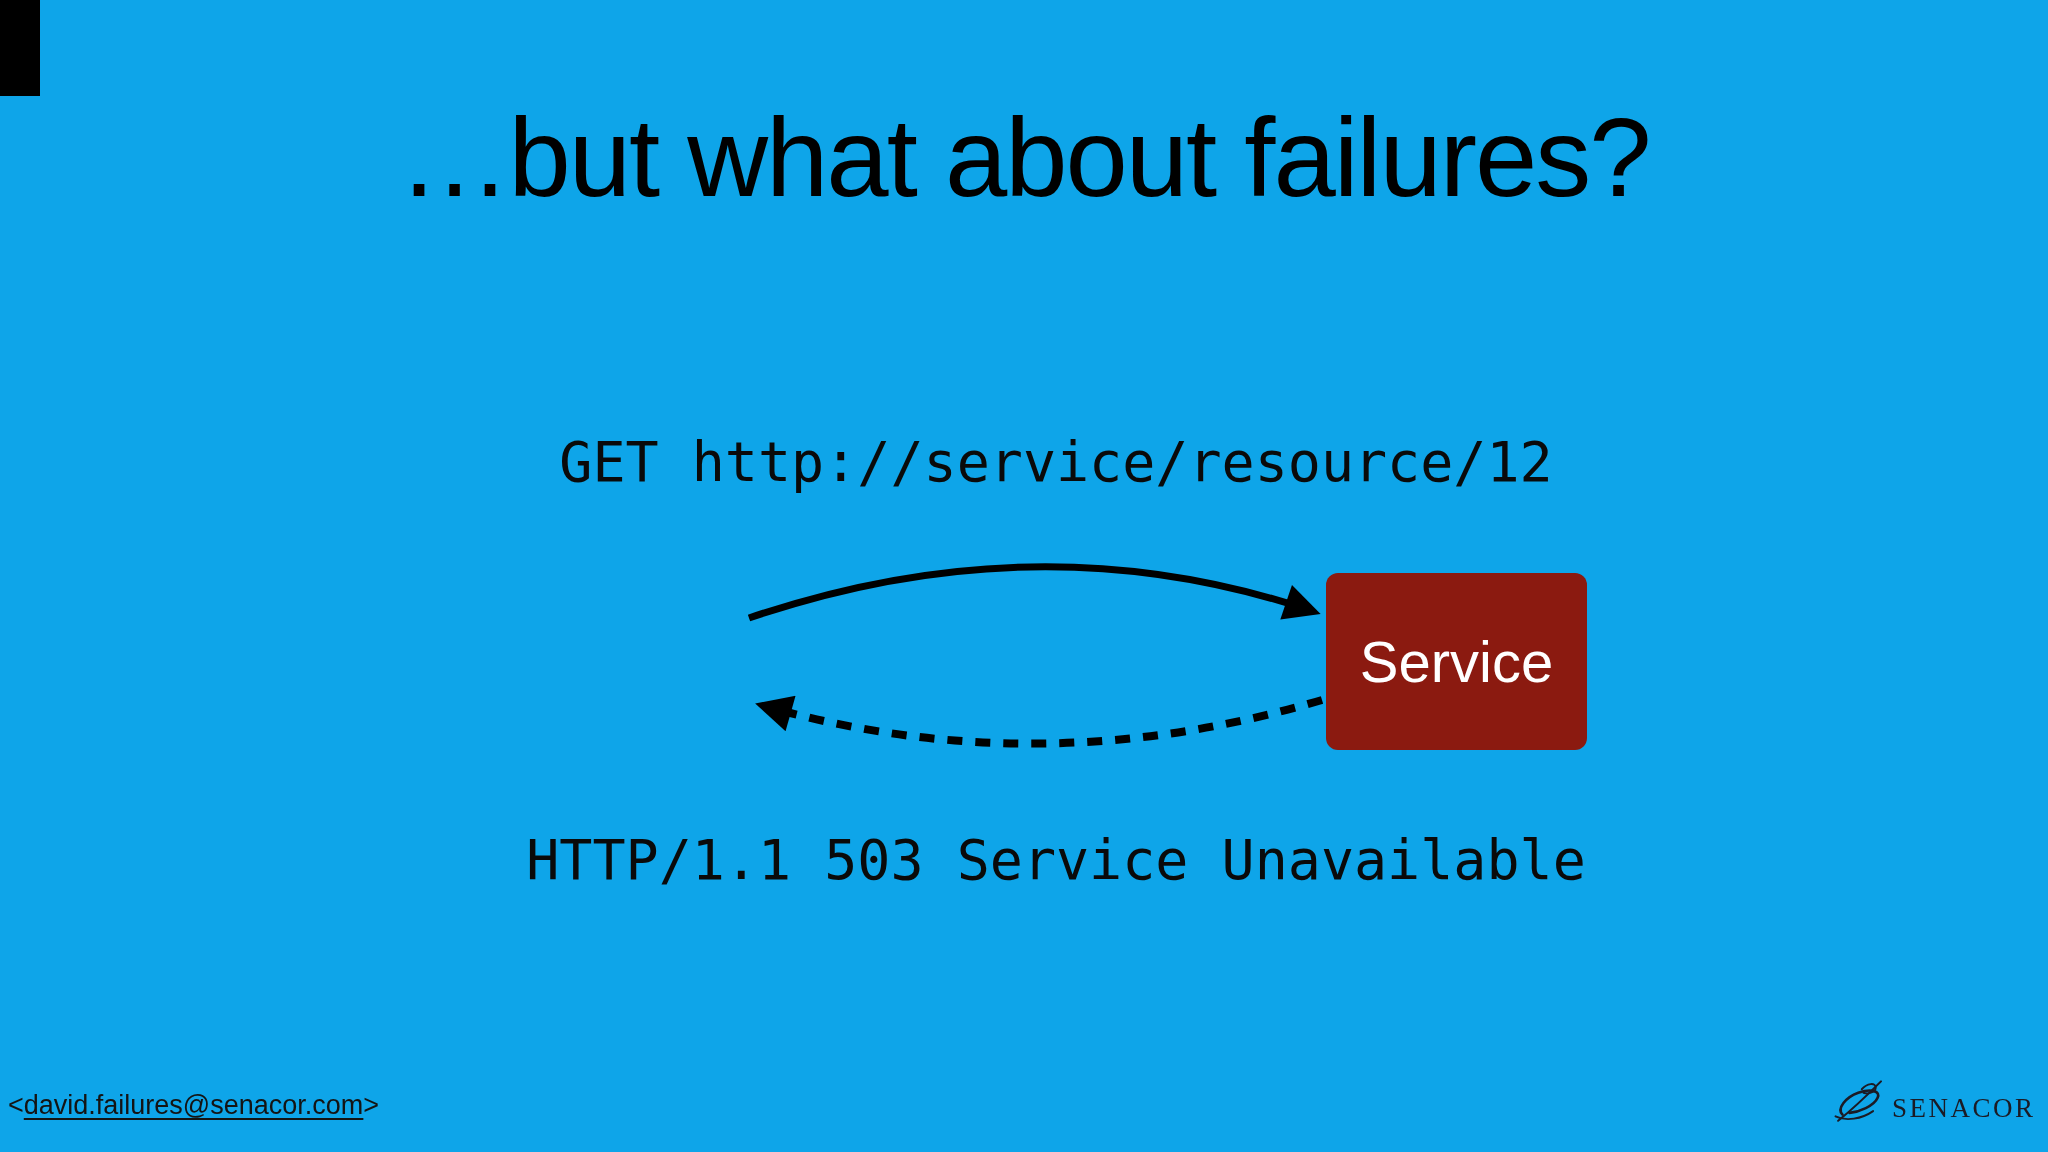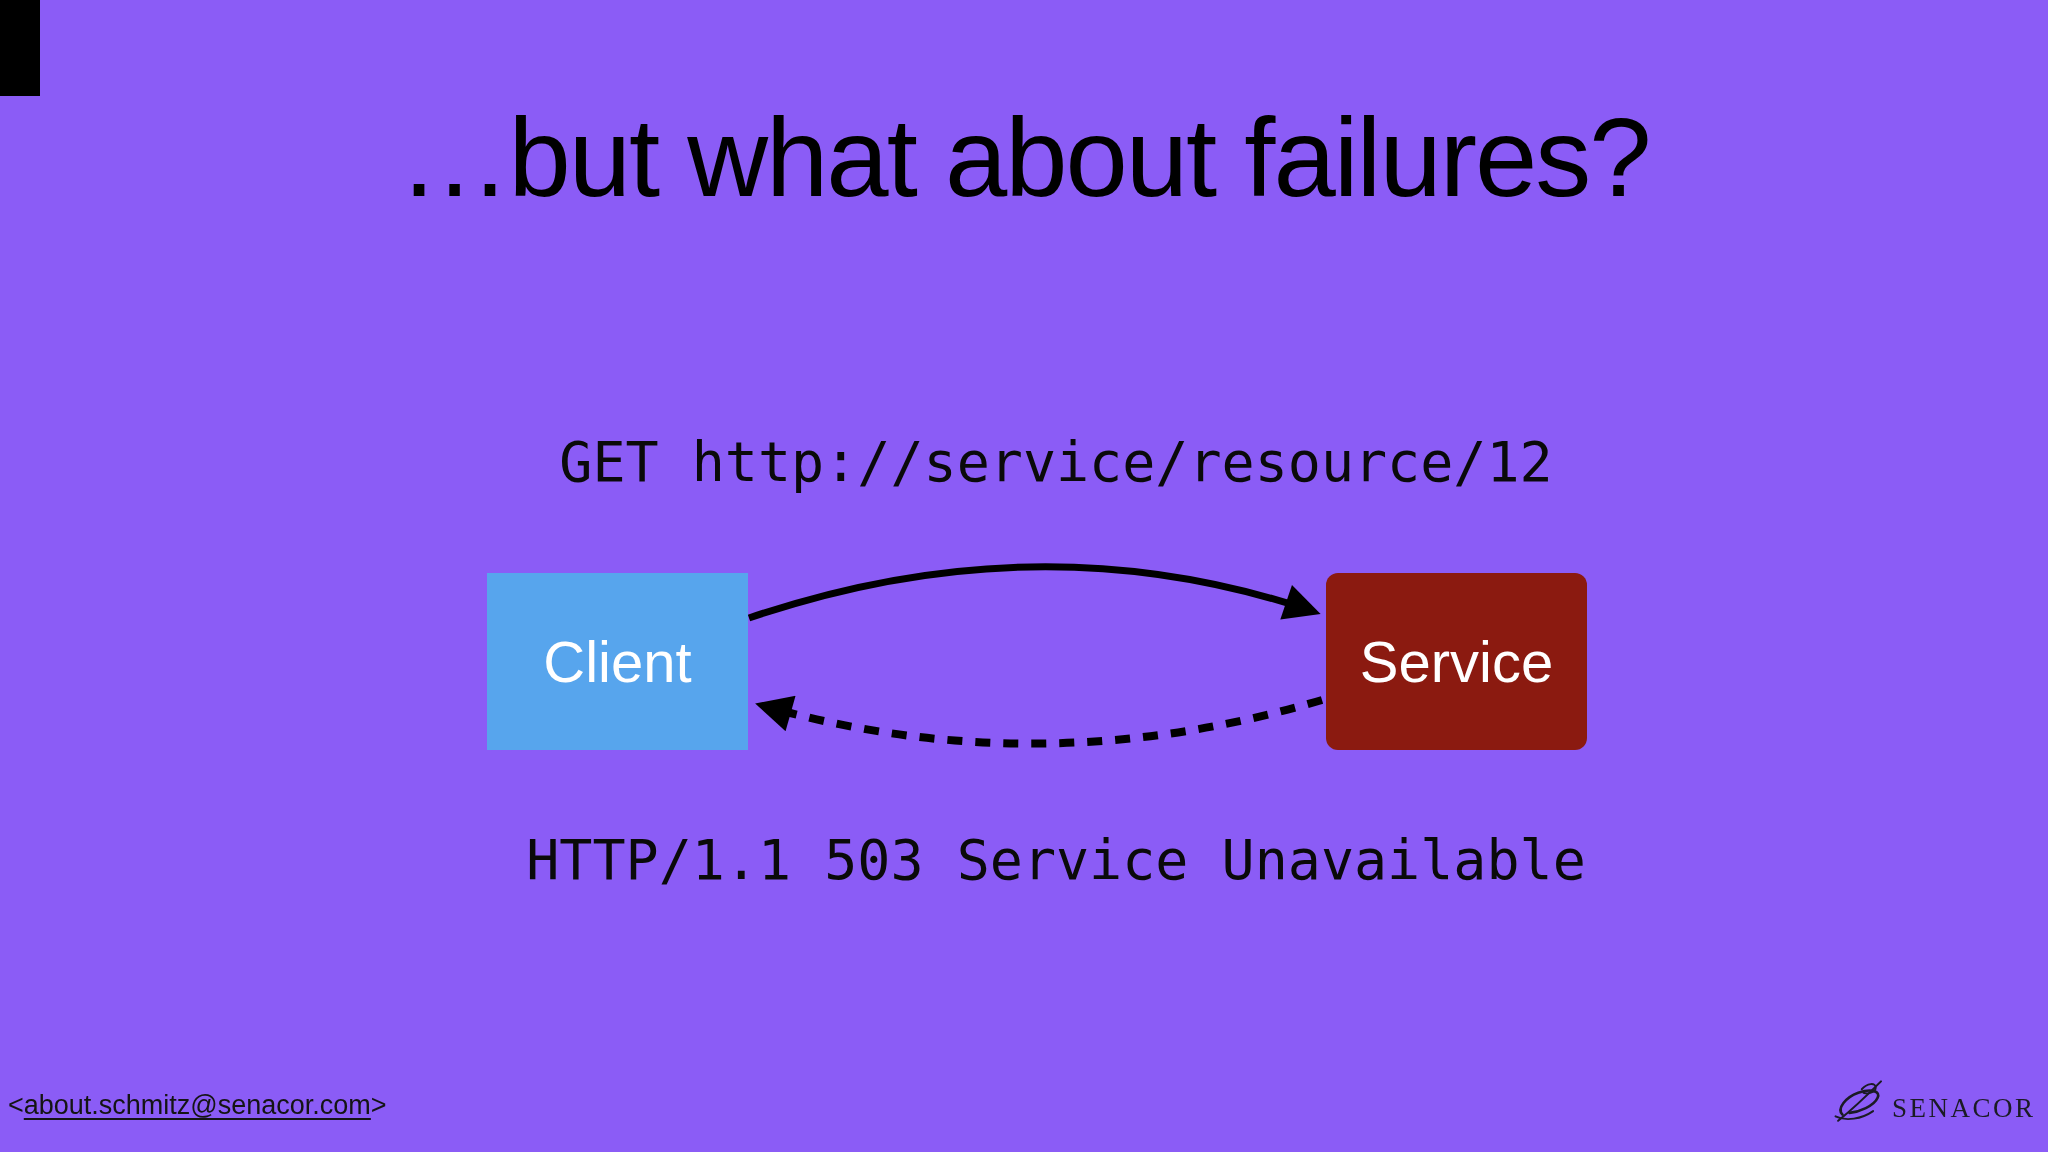--- a/index.html
+++ b/index.html
@@ -1,19 +1,19 @@
 <!DOCTYPE html>
 <html><head>
 <meta charset="utf-8">
 <style>
   html,body{margin:0;padding:0;background:#ffffff;}
   .slide{
     position:relative;
     width:2048px;height:1152px;
-    background:#8b5cf6;
+    background:#0ea5e9;
     overflow:hidden;
     font-family:"Liberation Sans", sans-serif;
     color:#000;
   }
   .corner-block{
     position:absolute;left:0;top:0;width:40px;height:96px;background:#000;
   }
   .title{
     position:absolute;left:0;top:96px;width:2048px;
     text-align:center;
@@ -93,32 +93,29 @@
         <path d="M0 0 L10 5 L0 10 z" fill="#000"></path>
       </marker>
       <marker id="arrowDash" viewBox="0 0 10 10" refX="7.5" refY="5" markerWidth="5.4" markerHeight="4.6" orient="auto">
         <path d="M0 0 L10 5 L0 10 z" fill="#000"></path>
       </marker>
     </defs>
     <path d="M749 618 Q1040 519 1312 611" fill="none" stroke="#000" stroke-width="7" marker-end="url(#arrowSolid)"></path>
     <path d="M1322 700 Q1040 784 764 706" fill="none" stroke="#000" stroke-width="8" stroke-dasharray="15 13" marker-end="url(#arrowDash)"></path>
   </svg>
 
-  <div class="node-box client-box" style="background: rgb(87, 165, 237);">
-    <span class="node-label">Client</span>
-  </div>
 
   <div class="node-box service-box" style="background: rgb(139, 26, 16); border-radius: 12px;">
     <span class="node-label">Service</span>
   </div>
 
   <div class="mono-line response-line">HTTP/1.1 503 Service Unavailable</div>
 
   <div class="footer-email">
-    <span>&lt;</span><span class="addr">about.schmitz@senacor.com</span><span>&gt;</span>
+    <span>&lt;</span><span class="addr">david.failures@senacor.com</span><span>&gt;</span>
   </div>
 
   <div class="logo">
     <svg class="logo-glyph" width="56" height="47" viewBox="0 0 64 52" xmlns="http://www.w3.org/2000/svg" aria-hidden="true">
       <g fill="none" stroke="#1b1b25" stroke-linecap="round">
         <path d="M56 3 C44 15 22 36 7 48" stroke-width="2.4"></path>
         <path d="M12 41 C5 34 16 21 30 16 C45 11 56 14 52 22 C48 31 31 38 20 39" stroke-width="3"></path>
         <path d="M4 43 C16 49 34 46 47 37" stroke-width="2.2"></path>
         <path d="M34 12 C40 5 50 4 50 10 C50 15 42 18 36 16" stroke-width="2.2"></path>
       </g>

